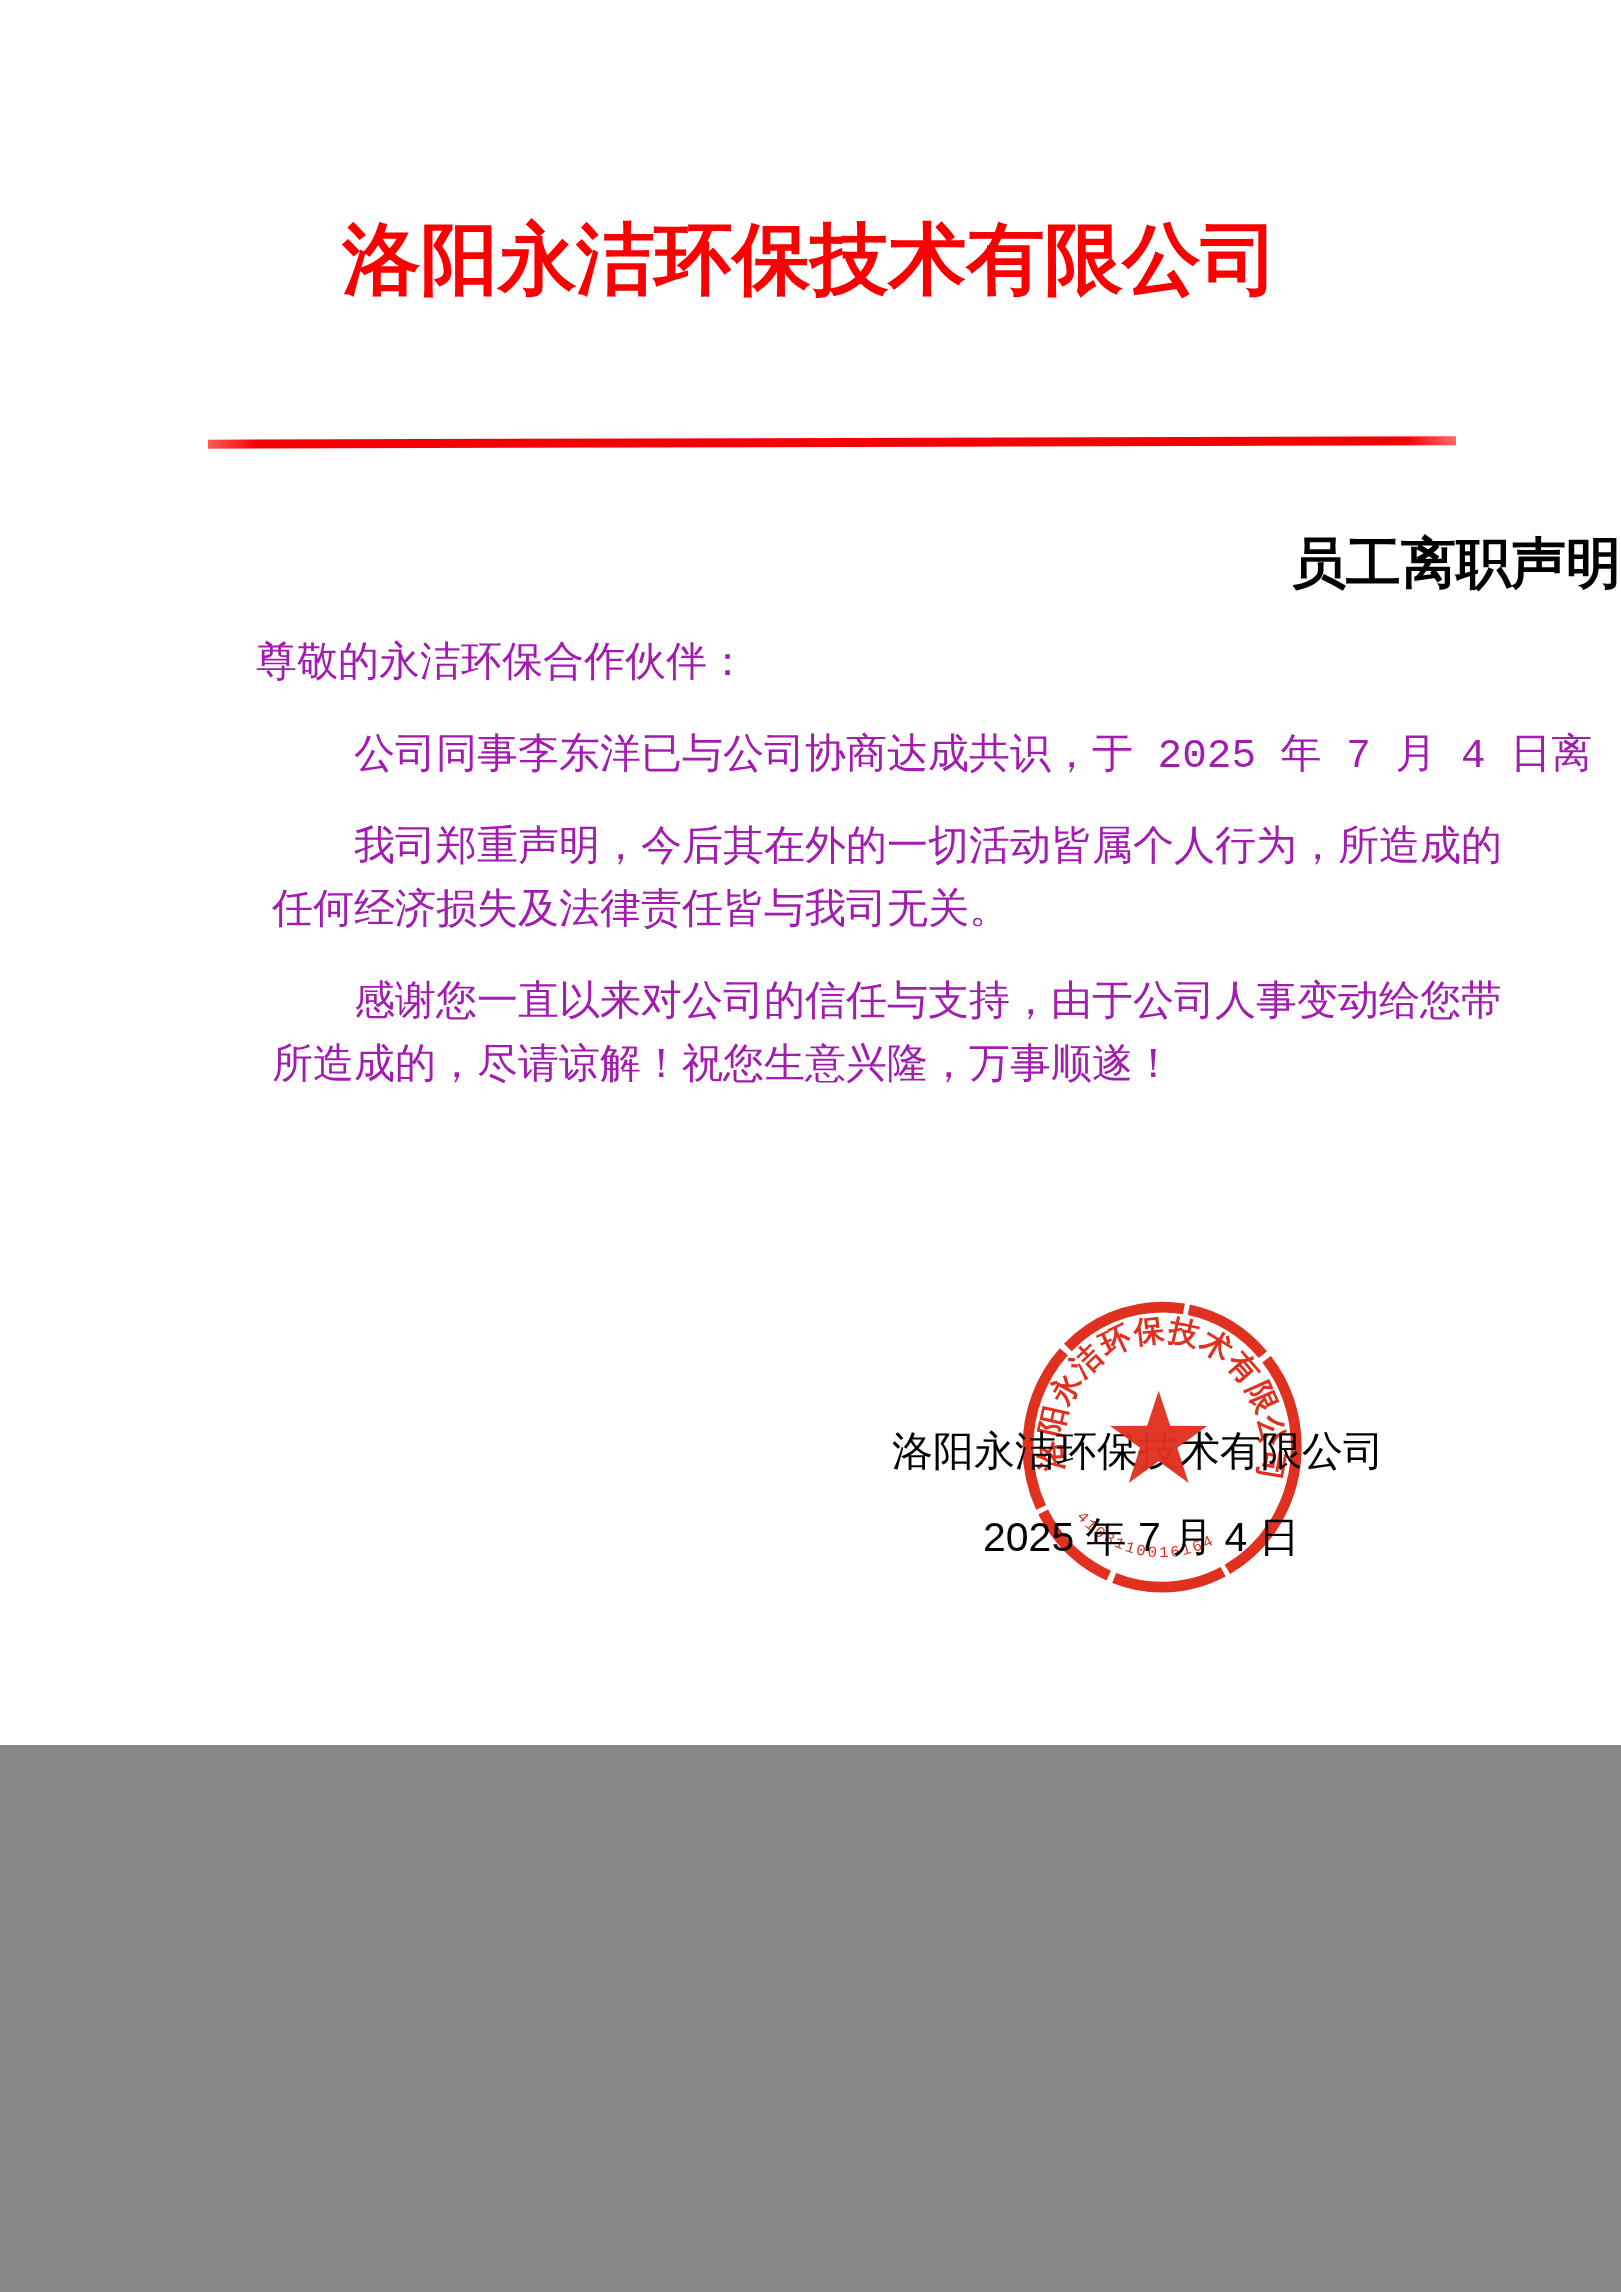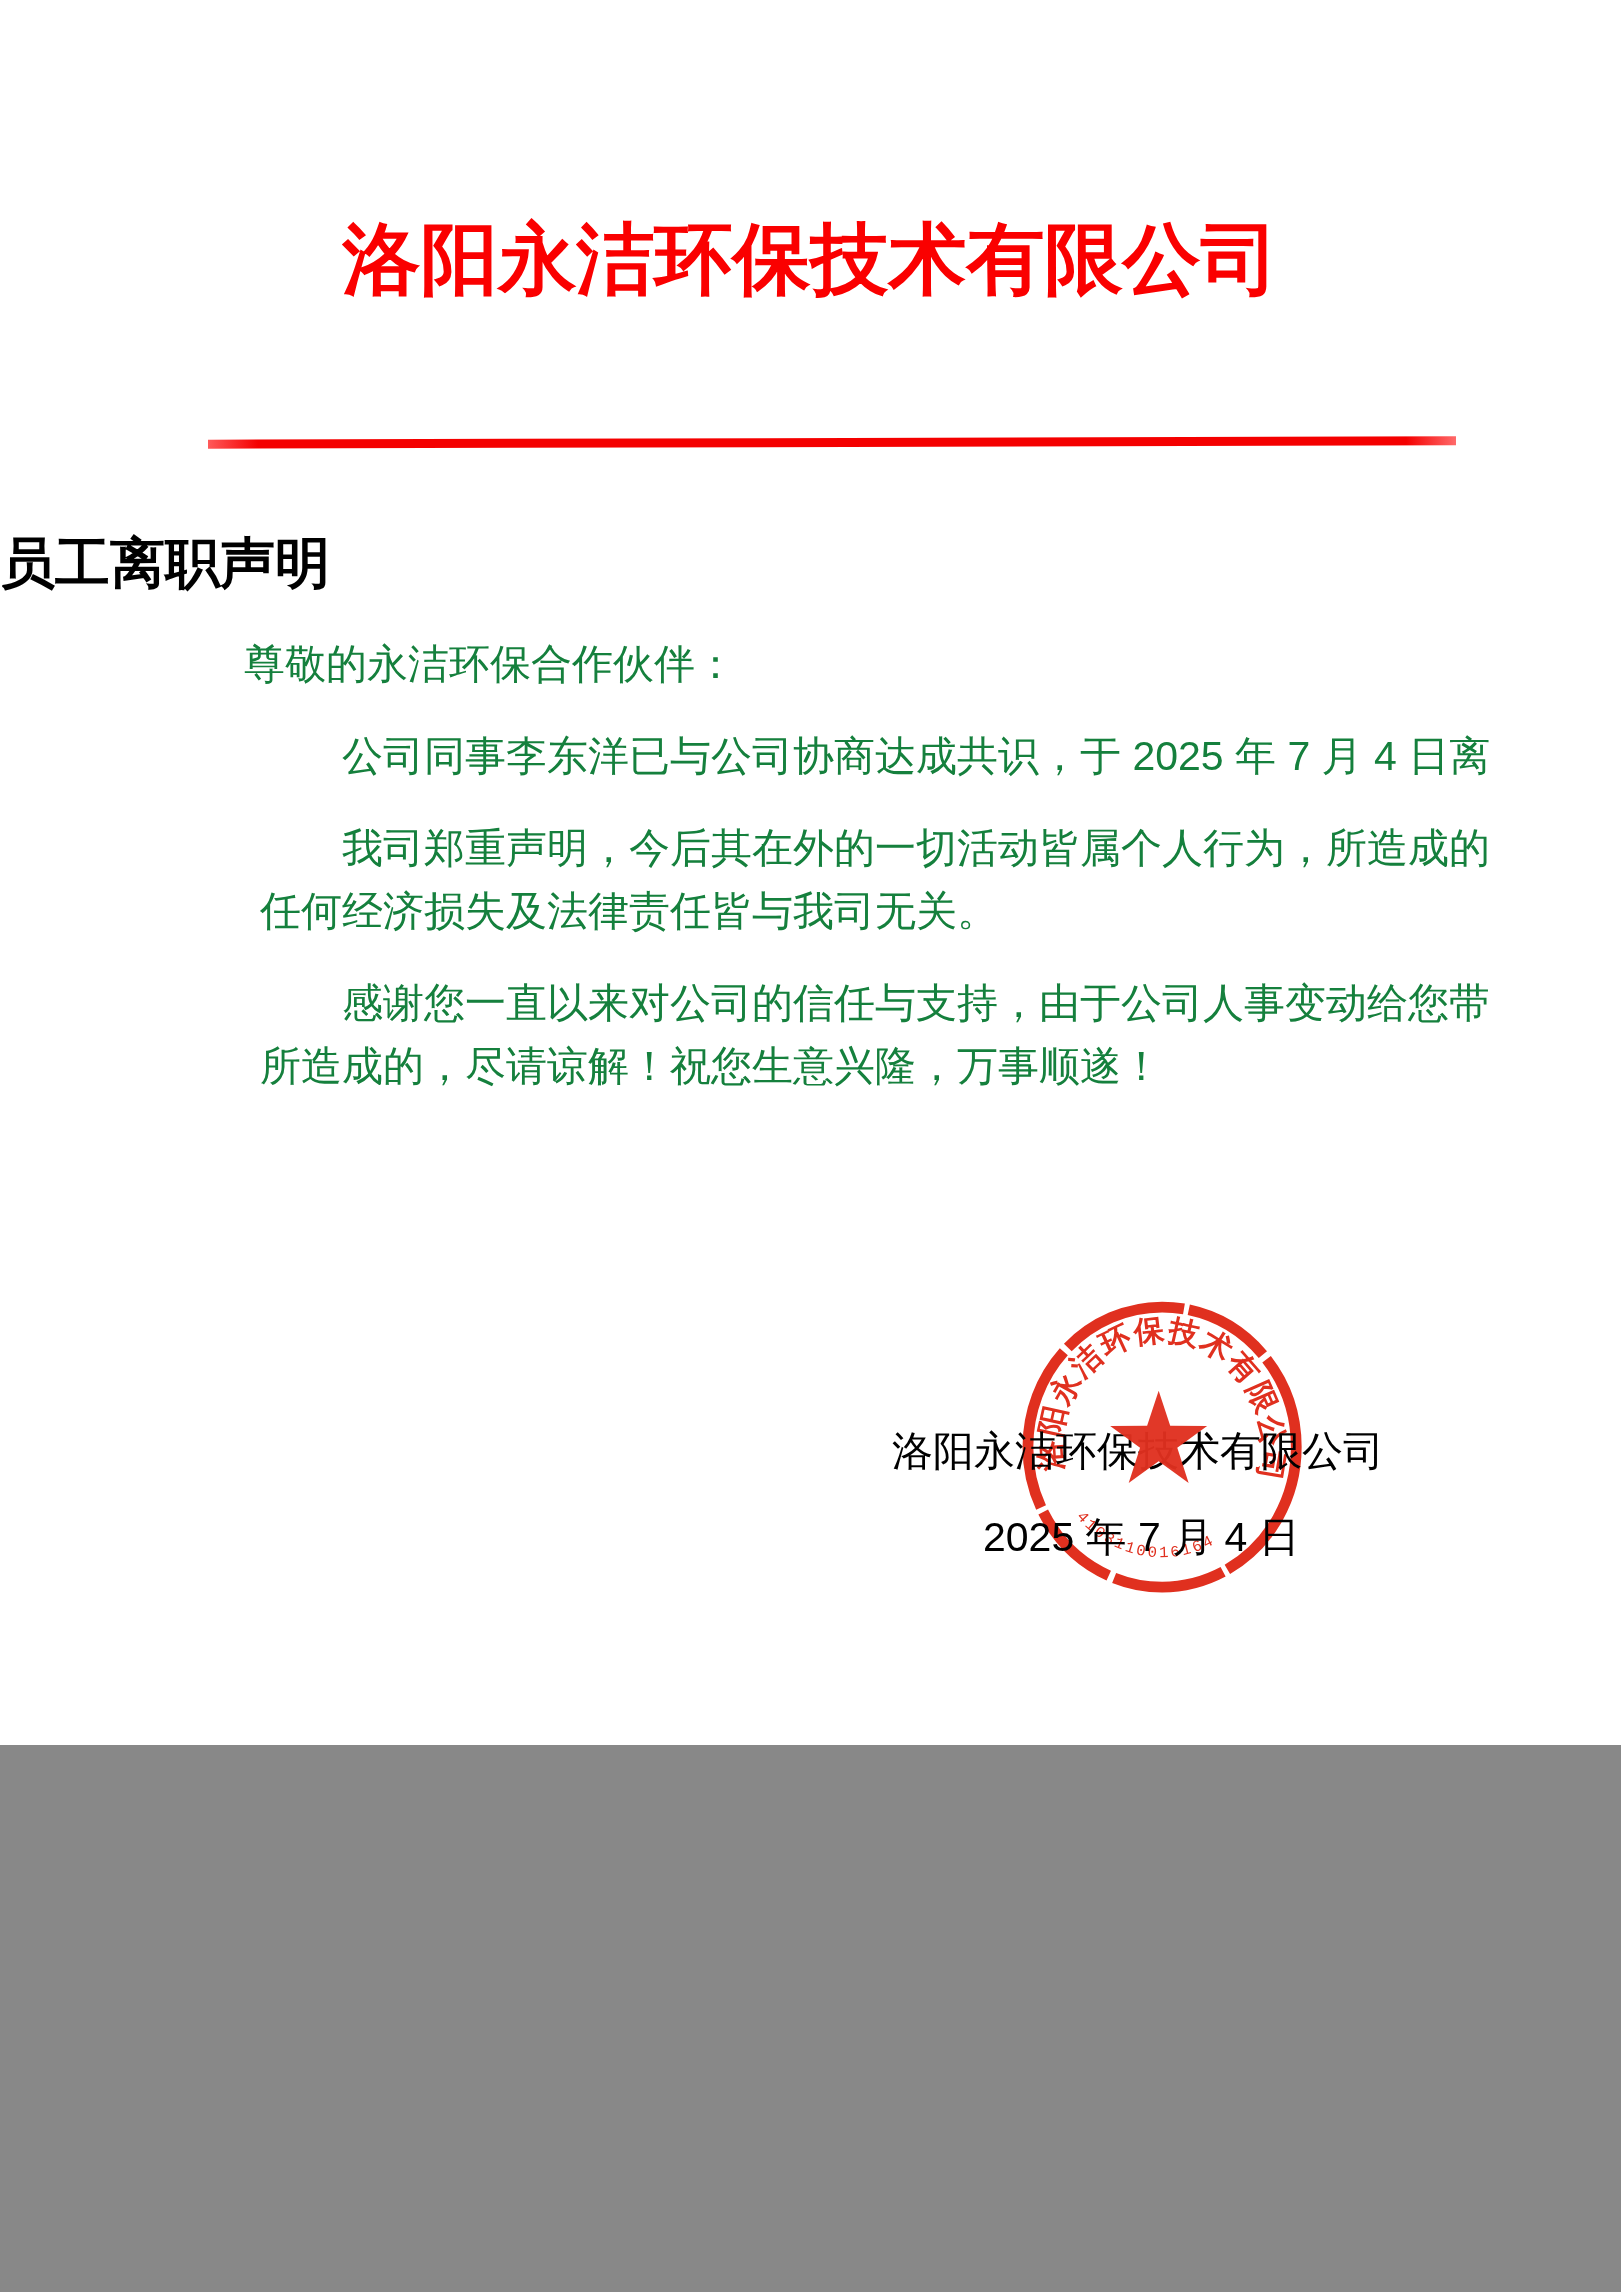--- a/index.html
+++ b/index.html
@@ -33,33 +33,34 @@
   .divider-line{
     position:absolute;
     top:438px;left:208px;
     width:1248px;height:8.8px;
     background:linear-gradient(90deg,#ff5a5a 0%,#f40000 4%,#f40000 96%,#ff6a6a 100%);
     transform:rotate(-0.15deg);
   }
   .doc-heading{
     position:absolute;
     top:527px;left:0;width:100%;
-    text-align:left;
+    text-align:right;
     font-size:55px;
     font-weight:bold;
     color:#000;
     white-space:nowrap;
   }
   .body-text{
     position:absolute;
-    top:633px;left:244px;
+    top:633px;left:256px;
     width:1196px;
     font-size:41px;
     line-height:63px;
-    color:#15803d;
+    color:#a21caf;
+    font-family:Liberation Mono, monospace;
   }
   .salutation{margin:0 0 29px 0;}
   .para{margin:0 0 29px 16px;}
   .body-line{white-space:nowrap;}
   .body-line.indent{text-indent:82px;}
   .signature-company{
     position:absolute;
     top:1420px;left:892px;
     font-size:41px;
     line-height:63px;

